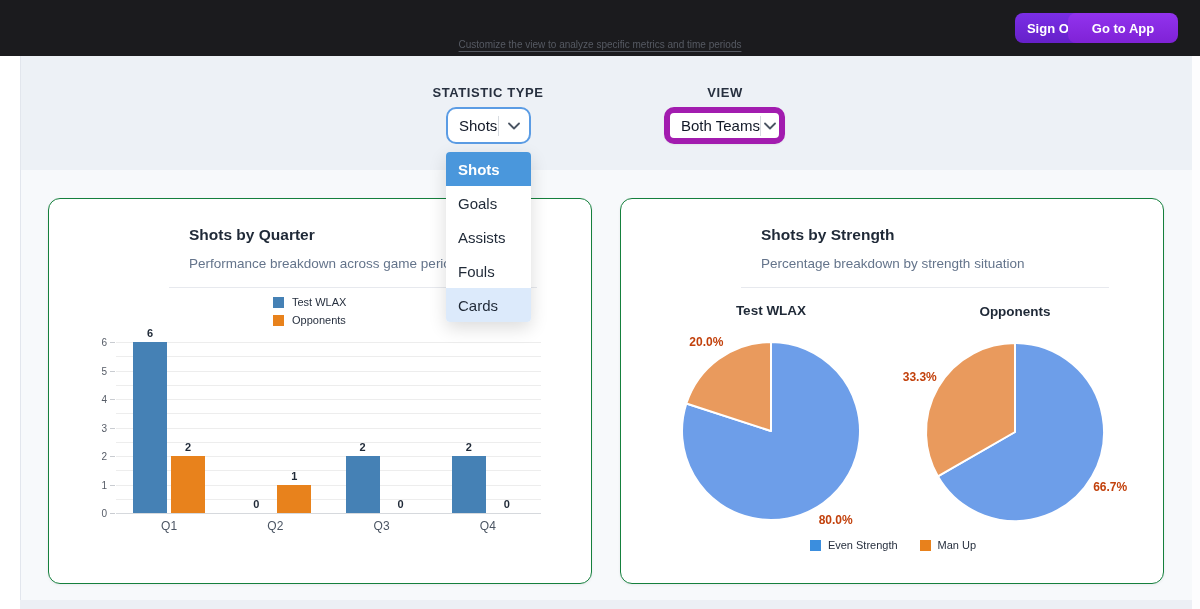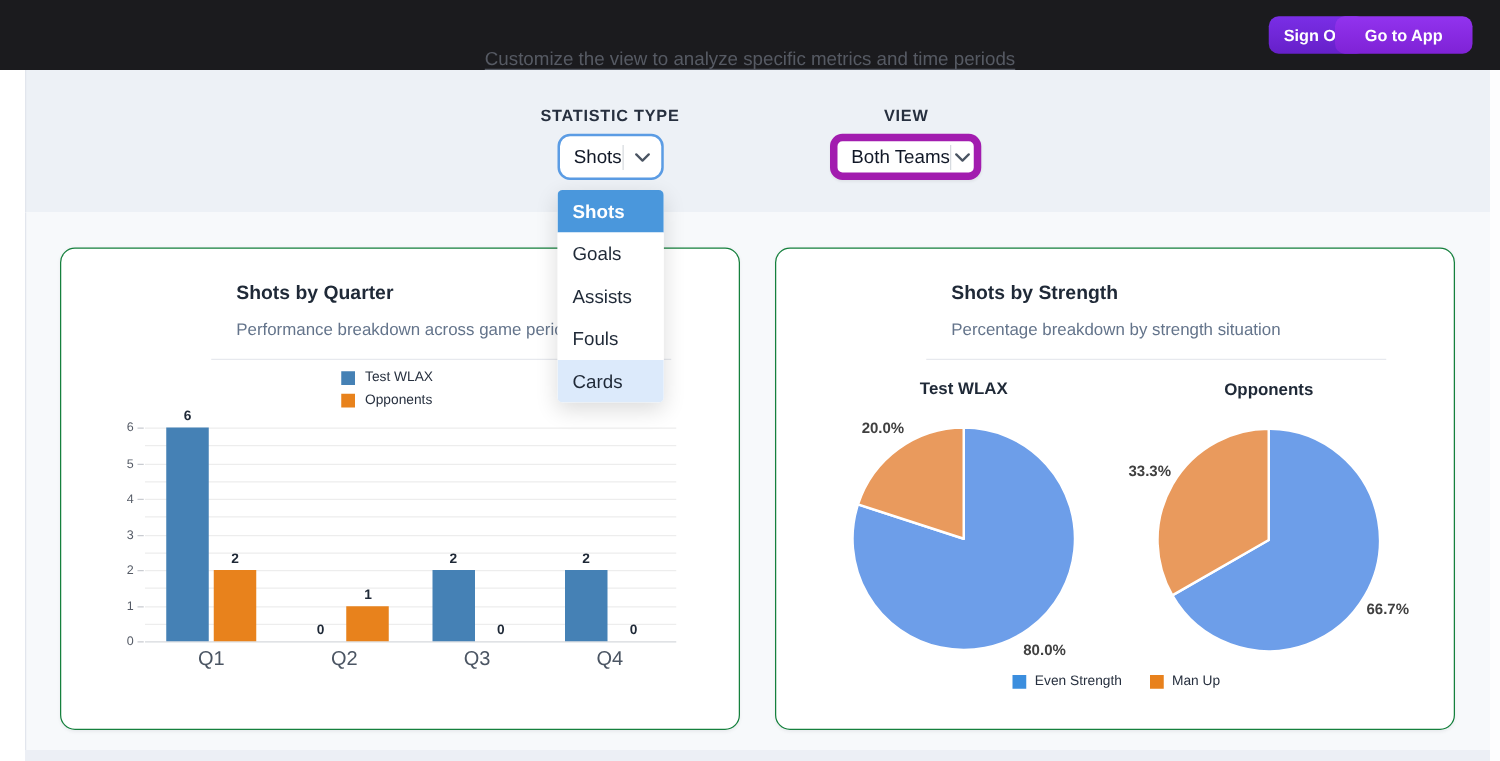--- a/index.html
+++ b/index.html
@@ -16,21 +16,21 @@
   .nav-link { font-size:15px; color:#d4d4d8; cursor:pointer; position:relative; padding:4px 0; white-space:nowrap; }
   .nav-link.active { color:#ffffff; font-weight:bold; }
   .nav-link.active::after { content:""; position:absolute; left:0; right:0; bottom:-6px; height:3px; border-radius:2px;
     background:linear-gradient(90deg,#8b5cf6 0%,#6d28d9 45%,#251245 100%); }
   .nav-btn { position:absolute; top:13px; height:30px; border:none; border-radius:8px; color:#fff; font-weight:bold;
     font-size:13px; font-family:inherit; cursor:pointer; }
   .btn-signout { left:1015px; width:78px; background:linear-gradient(180deg,#7a2ee6,#6620c9); }
   .btn-goapp  { left:1068px; width:110px; background:linear-gradient(180deg,#9233ee,#7f22d6); }
 
   
-  .scrolled-heading { position:absolute; top:39px; left:0; width:1200px; text-align:center; font-size:15px;
+  .scrolled-heading { position:absolute; top:39px; left:0; width:1200px; text-align:center; font-size:10px;
     color:#565a63; z-index:41; text-decoration:underline; text-underline-offset:3px; pointer-events:none; }
 
   
   .band-top  { position:absolute; top:56px;  left:20px; width:1172px; height:114px; background:#edf1f6; border-left:1px solid #e2e6ed; }
   .band-main { position:absolute; top:170px; left:20px; width:1172px; height:439px; background:#f7f9fb; border-left:1px solid #e2e6ed; }
   .band-bottom-edge { position:absolute; top:600px; left:20px; width:1172px; height:9px; background:#eceff5; }
   .scrollbar-track { position:absolute; top:56px; right:0; width:8px; height:553px; background:#fdfdfe; }
 
   
   .ctl-label { position:absolute; top:85px; font-size:13px; font-weight:bold; letter-spacing:0.6px; color:#27303f; text-align:center; z-index:21; }
@@ -57,31 +57,31 @@
   .card-title    { position:absolute; left:140px; top:27px; font-size:15.5px; font-weight:bold; color:#1f2937; white-space:nowrap; }
   .card-subtitle { position:absolute; left:140px; top:57px; font-size:13.5px; color:#64748b; white-space:nowrap; }
   .card-divider  { position:absolute; left:120px; top:88px; width:368px; height:1px; background:#e7e9ee; }
   .chart-area { position:absolute; left:0; top:0; width:544px; height:386px; }
 
   
   .grid-line { position:absolute; height:1px; background:#ededed; }
   .grid-base { position:absolute; height:1px; background:#d6d9dd; }
   .ytick { position:absolute; width:30px; text-align:right; font-size:10px; color:#555b66; }
   .ytick-mark { position:absolute; width:5px; height:1px; background:#c9ccd1; }
-  .xtick { position:absolute; width:40px; text-align:center; font-size:16px; color:#4b5563; }
+  .xtick { position:absolute; width:40px; text-align:center; font-size:12px; color:#4b5563; }
   .bar { position:absolute; width:34px; }
   .bar-value { position:absolute; width:24px; text-align:center; font-size:11px; font-weight:bold; color:#1f2937; }
   .legend-row { position:absolute; display:flex; align-items:center; gap:8px; }
   .legend-swatch { width:11px; height:11px; }
   .legend-label { font-size:11px; color:#27303f; white-space:nowrap; }
 
   
   .pie-title { position:absolute; width:140px; text-align:center; font-size:13.5px; font-weight:bold; color:#1f2937; }
   .pie-svg { position:absolute; }
-  .pct-label { position:absolute; width:52px; text-align:center; font-size:12px; font-weight:bold; color:#404040; }
+  .pct-label { position:absolute; width:52px; text-align:center; font-size:12px; font-weight:bold; color:#c2410c; }
   .pie-legend { position:absolute; left:0; top:340px; width:544px; display:flex; justify-content:center; align-items:flex-start; gap:22px; }
   .pie-legend .item { display:flex; align-items:center; gap:7px; }
 </style>
 </head>
 <body>
 
 <div class="scrolled-heading">Customize the view to analyze specific metrics and time periods</div>
 
 <div class="navbar">
   <button class="nav-btn btn-signout">Sign Out</button>

